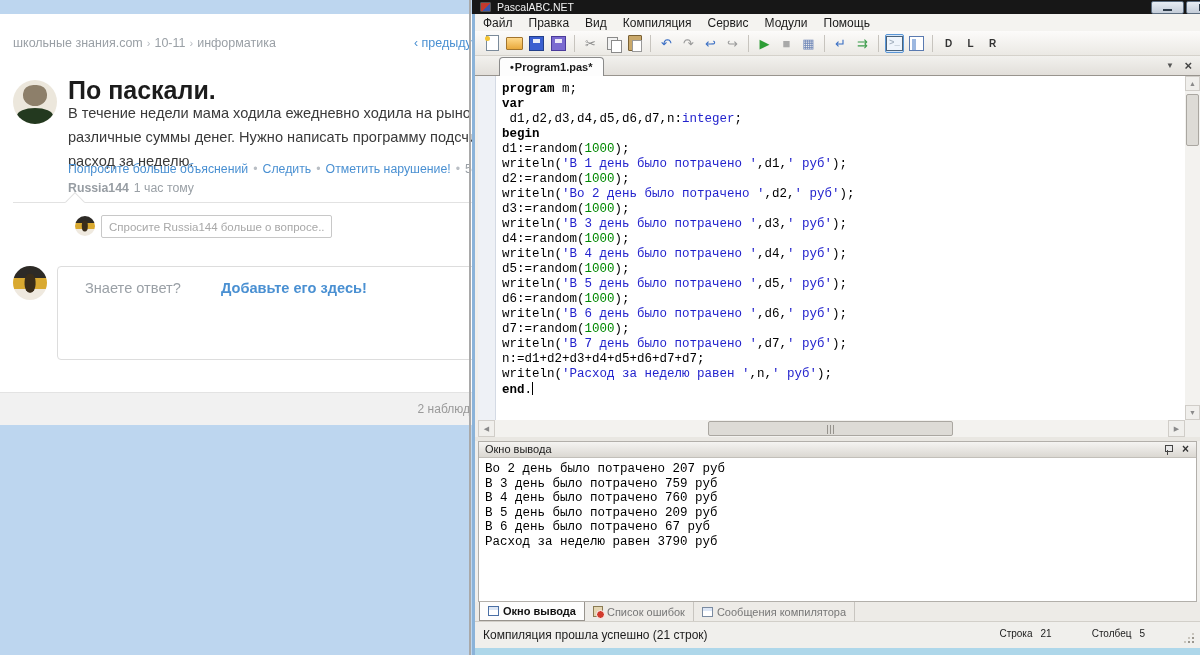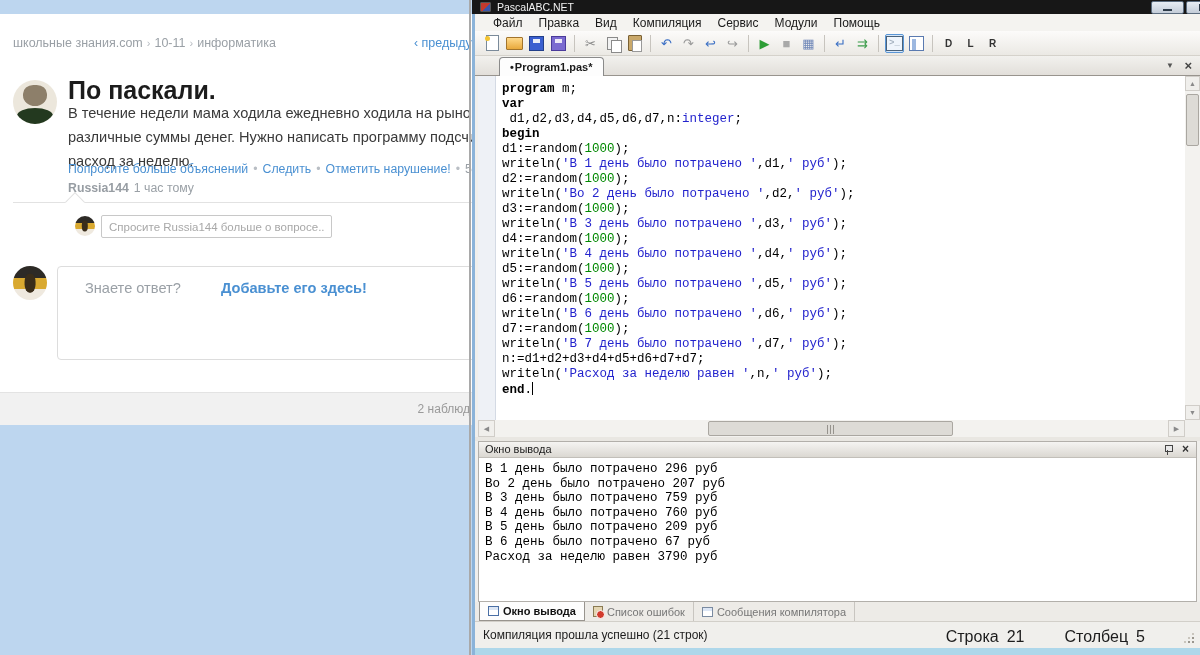--- a/index.html
+++ b/index.html
@@ -44,21 +44,21 @@
   .ide { position:absolute; left:472px; top:0; width:728px; height:655px; background:#f0efec; }
   .ide-left-border { position:absolute; left:0; top:0; width:3px; height:655px; background:var(--c-winborder); }
   .titlebar { position:absolute; left:0; top:0; width:787px; height:14px; background:#171717; }
   .app-ico { position:absolute; left:8px; top:2px; width:11px; height:10px; background:linear-gradient(135deg,#c23a2e 0 55%,#3a55a8 55% 100%); border:1px solid #555; border-radius:1px; }
   .title-text { position:absolute; left:25px; top:1px; font-size:10.5px; color:#f2f2f2; }
   .winbtns { position:absolute; right:5px; top:1px; display:flex; gap:2px; }
   .wb { width:33px; height:13px; border:1px solid #5a6b7e; border-radius:2px; background:linear-gradient(#e7edf4,#c3ccd8); display:flex; align-items:center; justify-content:center; }
   .wb .minbar { width:9px; height:2px; background:#2d3b4a; margin-top:4px; }
   .wb .maxbox { width:8px; height:7px; border:2px solid #2d3b4a; }
   .wb.close { background:linear-gradient(#ee8a76,#d4523e); border-color:#8b2f26; color:#fff; font-size:11px; font-weight:bold; line-height:11px; }
-  .menubar { position:absolute; left:3px; top:14px; width:725px; height:17px; background:#f4f3f0; display:flex; align-items:center; padding-left:10px; }
+  .menubar { position:absolute; left:3px; top:14px; width:725px; height:17px; background:#f4f3f0; display:flex; align-items:center; }
   .menu-item { font-size:12px; color:#1a1a1a; padding:0 8px; }
   .toolbar { position:absolute; left:3px; top:31px; width:725px; height:25px; background:linear-gradient(#fcfbfa,#ebe9e4); border-bottom:1px solid #d5d2cb; display:flex; align-items:center; padding-left:8px; gap:3px; }
   .tbi { width:19px; height:19px; display:flex; align-items:center; justify-content:center; font-size:13px; line-height:19px; position:relative; border:1px solid transparent; }
   .tbi.sel { background:#d6e6f8; border:1px solid #5a96d6; border-radius:2px; }
   .tbsep { width:1px; height:17px; background:#c7c4be; margin:0 3px; }
   .css-new::before { content:""; width:11px; height:14px; background:#fff; border:1px solid #7a8a9a; }
   .css-new::after { content:""; position:absolute; left:1px; top:1px; width:5px; height:5px; background:#f4c430; border-radius:50%; }
   .css-folder::before { content:""; width:15px; height:11px; background:linear-gradient(#ffd98a,#e8a93c); border:1px solid #a2742c; border-radius:1px; }
   .css-save::before { content:""; width:13px; height:13px; background:#3a5fd0; border:1px solid #223f8a; }
   .css-save::after { content:""; position:absolute; top:4px; width:7px; height:4px; background:#e8edf8; }
@@ -111,21 +111,21 @@
   .btabs { position:absolute; left:3px; top:602px; width:725px; height:19px; background:#edebe7; display:flex; align-items:stretch; padding-left:4px; }
   .btab { display:flex; align-items:center; gap:4px; padding:0 8px; font-size:11px; color:#777; border-right:1px solid #c8c5c0; }
   .btab.active { background:#fdfdfd; border:1px solid #98948e; border-top:none; color:#111; }
   .btab b { font-weight:bold; }
   .ico-out, .ico-msg { width:11px; height:10px; border:1px solid #4a6fa5; background:linear-gradient(#dce6f5 0 3px,#fff 3px); }
   .ico-msg { border-color:#7a8aa0; }
   .ico-err { width:10px; height:11px; background:#e4d6b2; border:1px solid #8a7a52; position:relative; }
   .ico-err::after { content:""; position:absolute; right:-3px; bottom:-3px; width:7px; height:7px; background:#d23b2e; border-radius:50%; border:1px solid #fff; }
   .statusbar { position:absolute; left:3px; top:621px; width:725px; height:27px; background:#f0efec; border-top:1px solid #d2cfc9; }
   .st-msg { position:absolute; left:8px; top:6px; font-size:12px; color:#1c1c1c; }
-  .st-right { position:absolute; right:55px; top:6px; font-size:16px; color:#1c1c1c; display:flex; }
+  .st-right { position:absolute; right:55px; top:6px; font-size:10px; color:#1c1c1c; display:flex; }
   .st-val { margin-left:8px; }
   .st-collabel { margin-left:40px; }
   .grip { position:absolute; right:6px; bottom:5px; width:10px; height:10px; }
   .grip::before { content:""; position:absolute; right:0; bottom:0; width:2px; height:2px; background:#9a968e;
     box-shadow:-4px 0 #9a968e,-8px 0 #c9c5bd,0 -4px #9a968e,-4px -4px #c9c5bd,0 -8px #c9c5bd; }
   .ide-bottom { position:absolute; left:3px; top:648px; width:725px; height:7px; background:var(--c-bblue); }
 </style>
 </head>
 <body>
 
@@ -258,21 +258,21 @@
     <div class="corner"></div>
 
     <div class="splitter"></div>
 
     <div class="outpanel">
       <div class="outhdr">
         <span>Окно вывода</span>
         <span class="pin"></span>
         <span class="ph-close">×</span>
       </div>
-      <div class="outbody"><div>В 1 день было потрачено 296 руб</div><div>Во 2 день было потрачено 207 руб</div><div>В 3 день было потрачено 759 руб</div><div>В 4 день было потрачено 760 руб</div><div>В 5 день было потрачено 209 руб</div><div>В 6 день было потрачено 67 руб</div><div>Расход за неделю равен 3790 руб</div></div>
+      <div class="outbody"><div>Во 2 день было потрачено 207 руб</div><div>В 3 день было потрачено 759 руб</div><div>В 4 день было потрачено 760 руб</div><div>В 5 день было потрачено 209 руб</div><div>В 6 день было потрачено 67 руб</div><div>Расход за неделю равен 3790 руб</div></div>
     </div>
 
     <div class="btabs">
       <div class="btab active">
         <span class="ico-out"></span>
         <b>Окно вывода</b>
       </div>
       <div class="btab">
         <span class="ico-err"></span>
         <span>Список ошибок</span>

